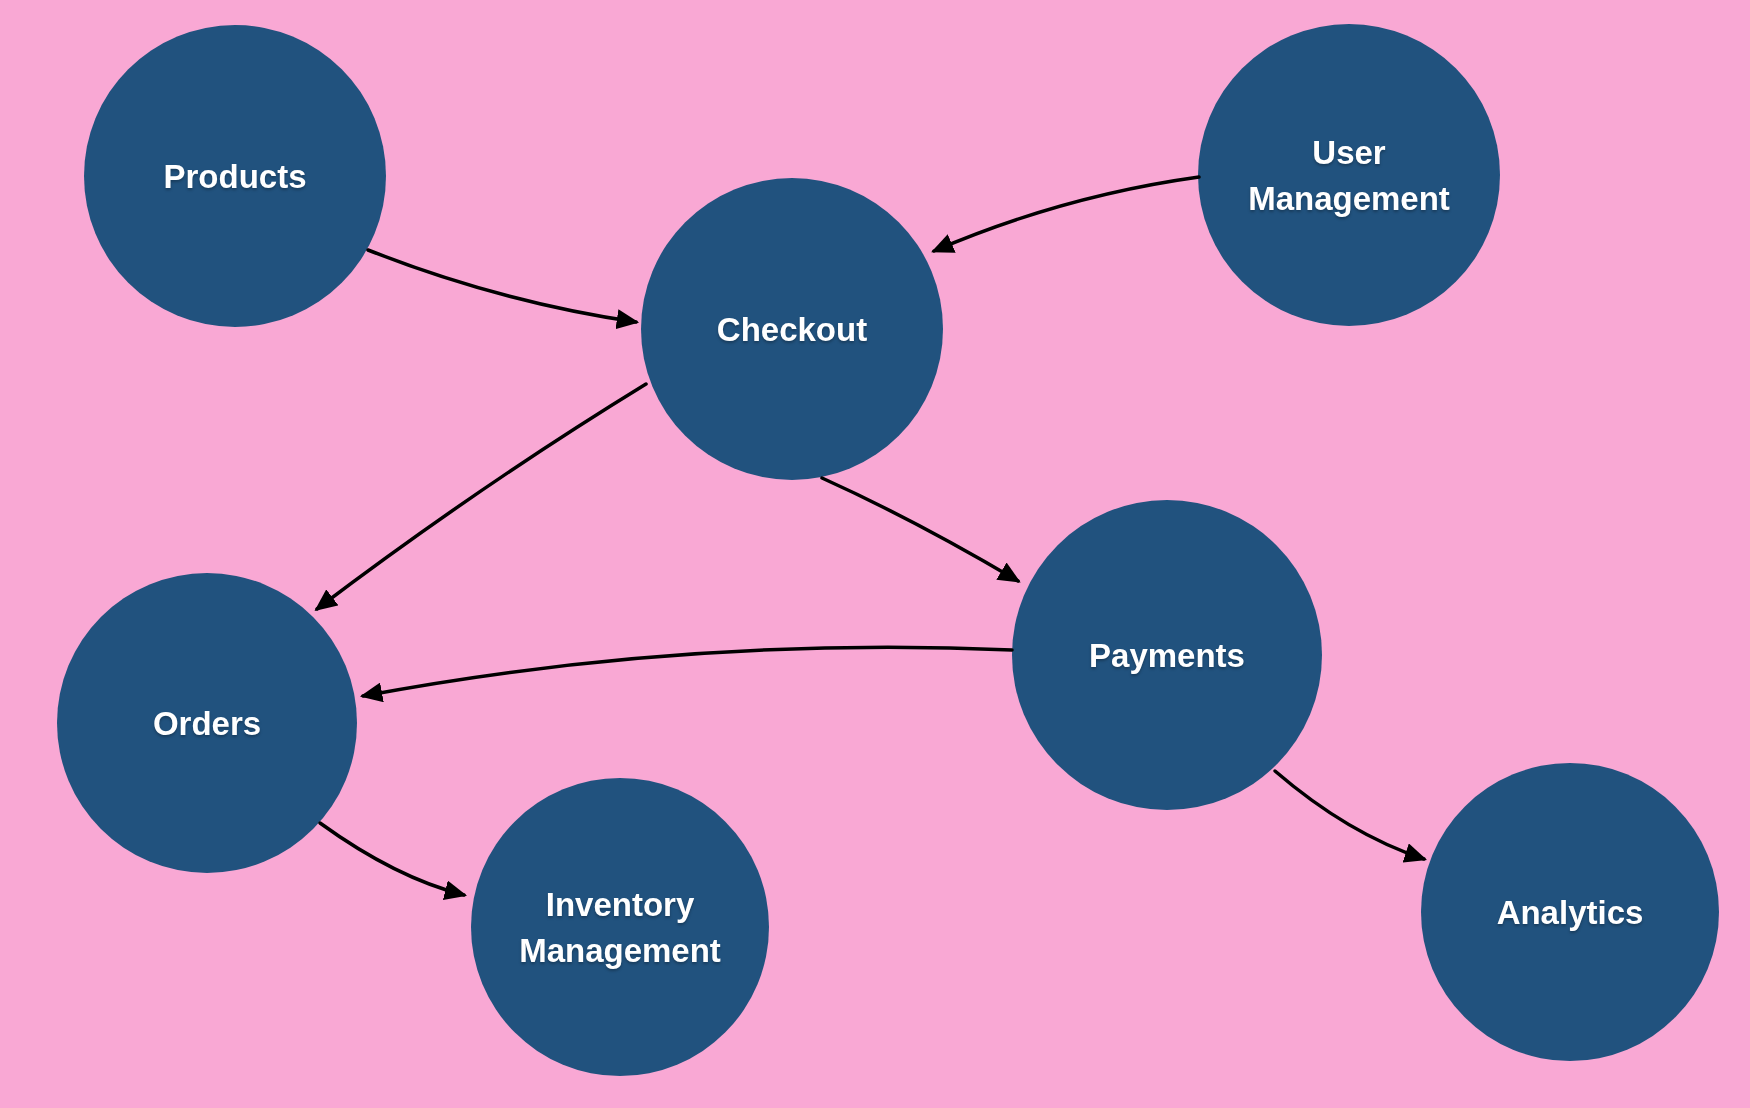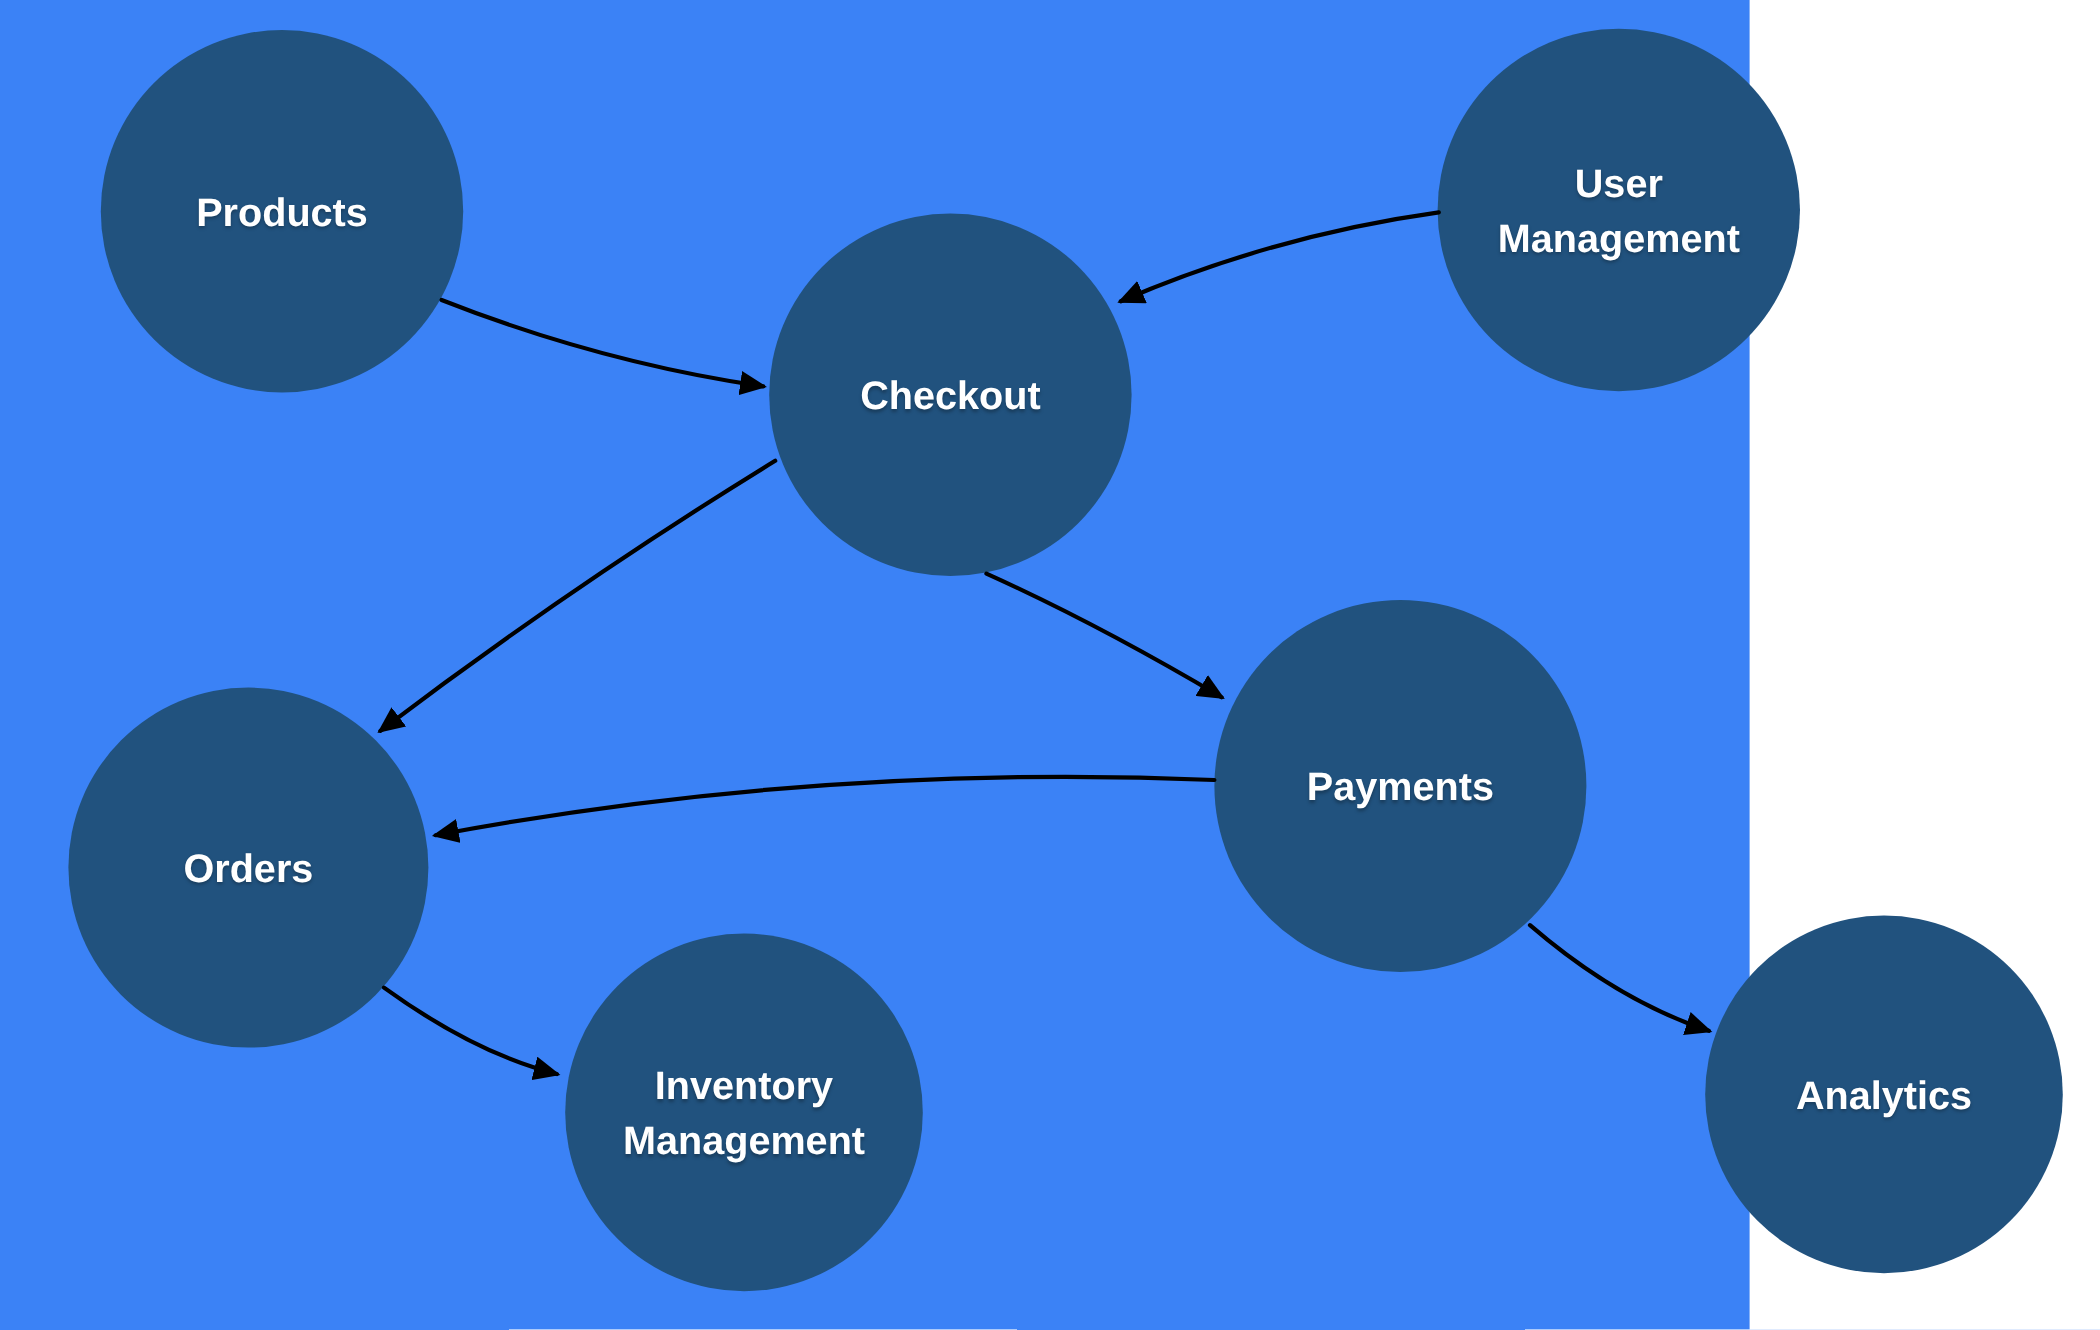--- a/index.html
+++ b/index.html
@@ -5,24 +5,24 @@
   html, body {
     margin: 0;
     padding: 0;
     background: #ffffff;
     width: 1750px;
     height: 1108px;
     overflow: hidden;
     font-family: "Liberation Sans", sans-serif;
   }
   #diagram-wrap {
-    width: 1458px;
+    width: 1750px;
     height: 1108px;
     position: relative;
-    background: #3b82f6;
+    background: #f9a8d4;
   }
   svg { display: block; }
   .node-circle {
     stroke: none;
   }
   .node-label {
     font-family: "Liberation Sans", "DejaVu Sans", sans-serif;
     font-weight: bold;
     font-size: 33px;
     fill: #ffffff;

